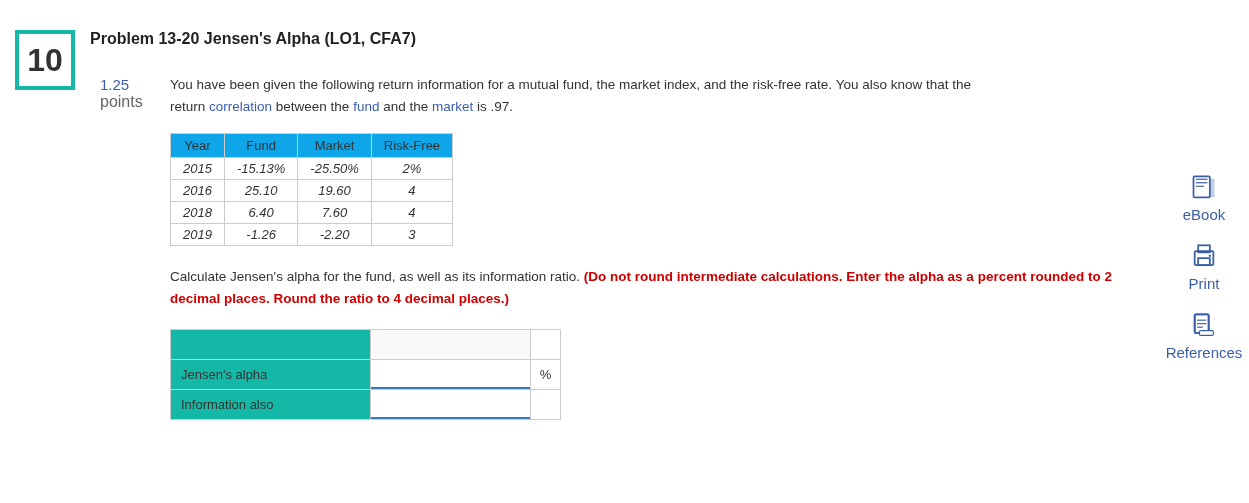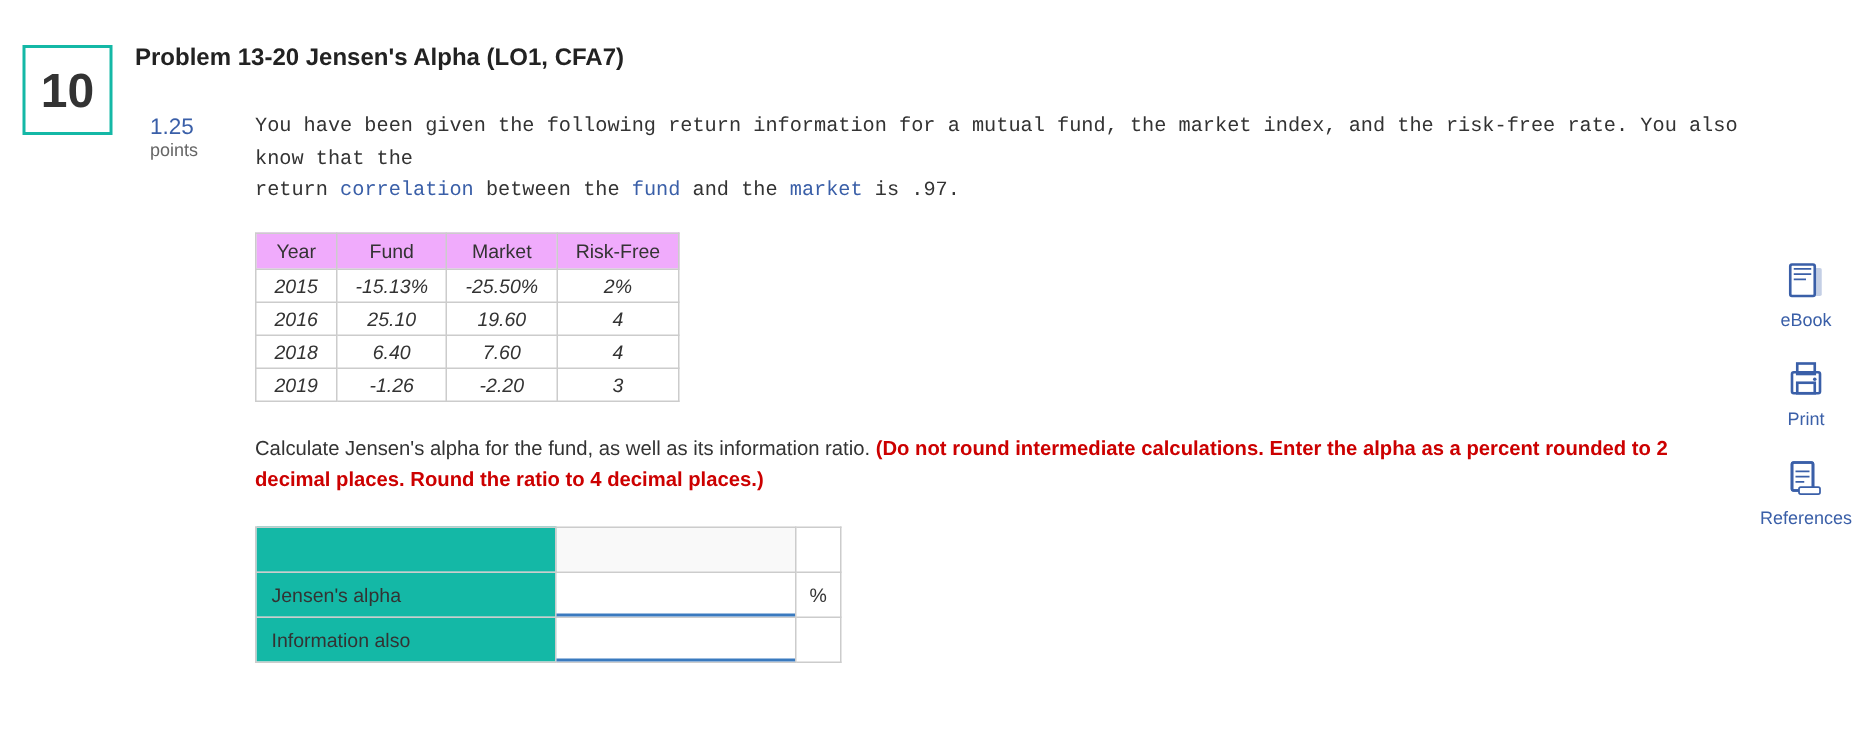--- a/index.html
+++ b/index.html
@@ -22,21 +22,21 @@
     .question-number-box {
       width: 90px;
       min-width: 90px;
       display: flex;
       flex-direction: column;
       align-items: flex-start;
       padding: 10px 15px;
     }
 
     .number-box {
-      border: 2px solid #14b8a6;
+      border: 4px solid #14b8a6;
       width: 60px;
       height: 60px;
       display: flex;
       align-items: center;
       justify-content: center;
       font-size: 32px;
       font-weight: bold;
       margin-bottom: 9px;
     }
 
@@ -50,21 +50,21 @@
       padding-top: 100px;
       gap: 20px;
     }
 
     .sidebar-item {
       display: flex;
       flex-direction: column;
       align-items: center;
       cursor: pointer;
       color: #3a5fa8;
-      font-size: 12px;
+      font-size: 15px;
       gap: 4px;
     }
 
     .sidebar-item svg {
       width: 28px;
       height: 28px;
       fill: #3a5fa8;
     }
 
     .problem-title {
@@ -74,49 +74,48 @@
       color: #222;
     }
 
     .points-value {
       font-size: 15px;
       color: #3a5fa8;
       font-weight: normal;
     }
 
     .points-word {
-      font-size: 12px;
+      font-size: 16px;
       color: #666;
     }
 
     .problem-body {
       flex: 1;
     }
 
     .intro-text {
       font-size: 13.5px;
       line-height: 1.6;
       margin-bottom: 16px;
       color: #333;
-      font-family: Liberation Mono, monospace;
     }
 
     .intro-text .highlight {
       color: #3a5fa8;
     }
 
     
     .data-table {
       border-collapse: collapse;
       margin-bottom: 20px;
       font-size: 13px;
     }
 
     .data-table th {
-      background: #f0abfc;
+      background: #0ea5e9;
       border: 1px solid #ccc;
       padding: 4px 12px;
       text-align: center;
       font-weight: normal;
     }
 
     .data-table td {
       border: 1px solid #ccc;
       padding: 3px 12px;
       text-align: center;

